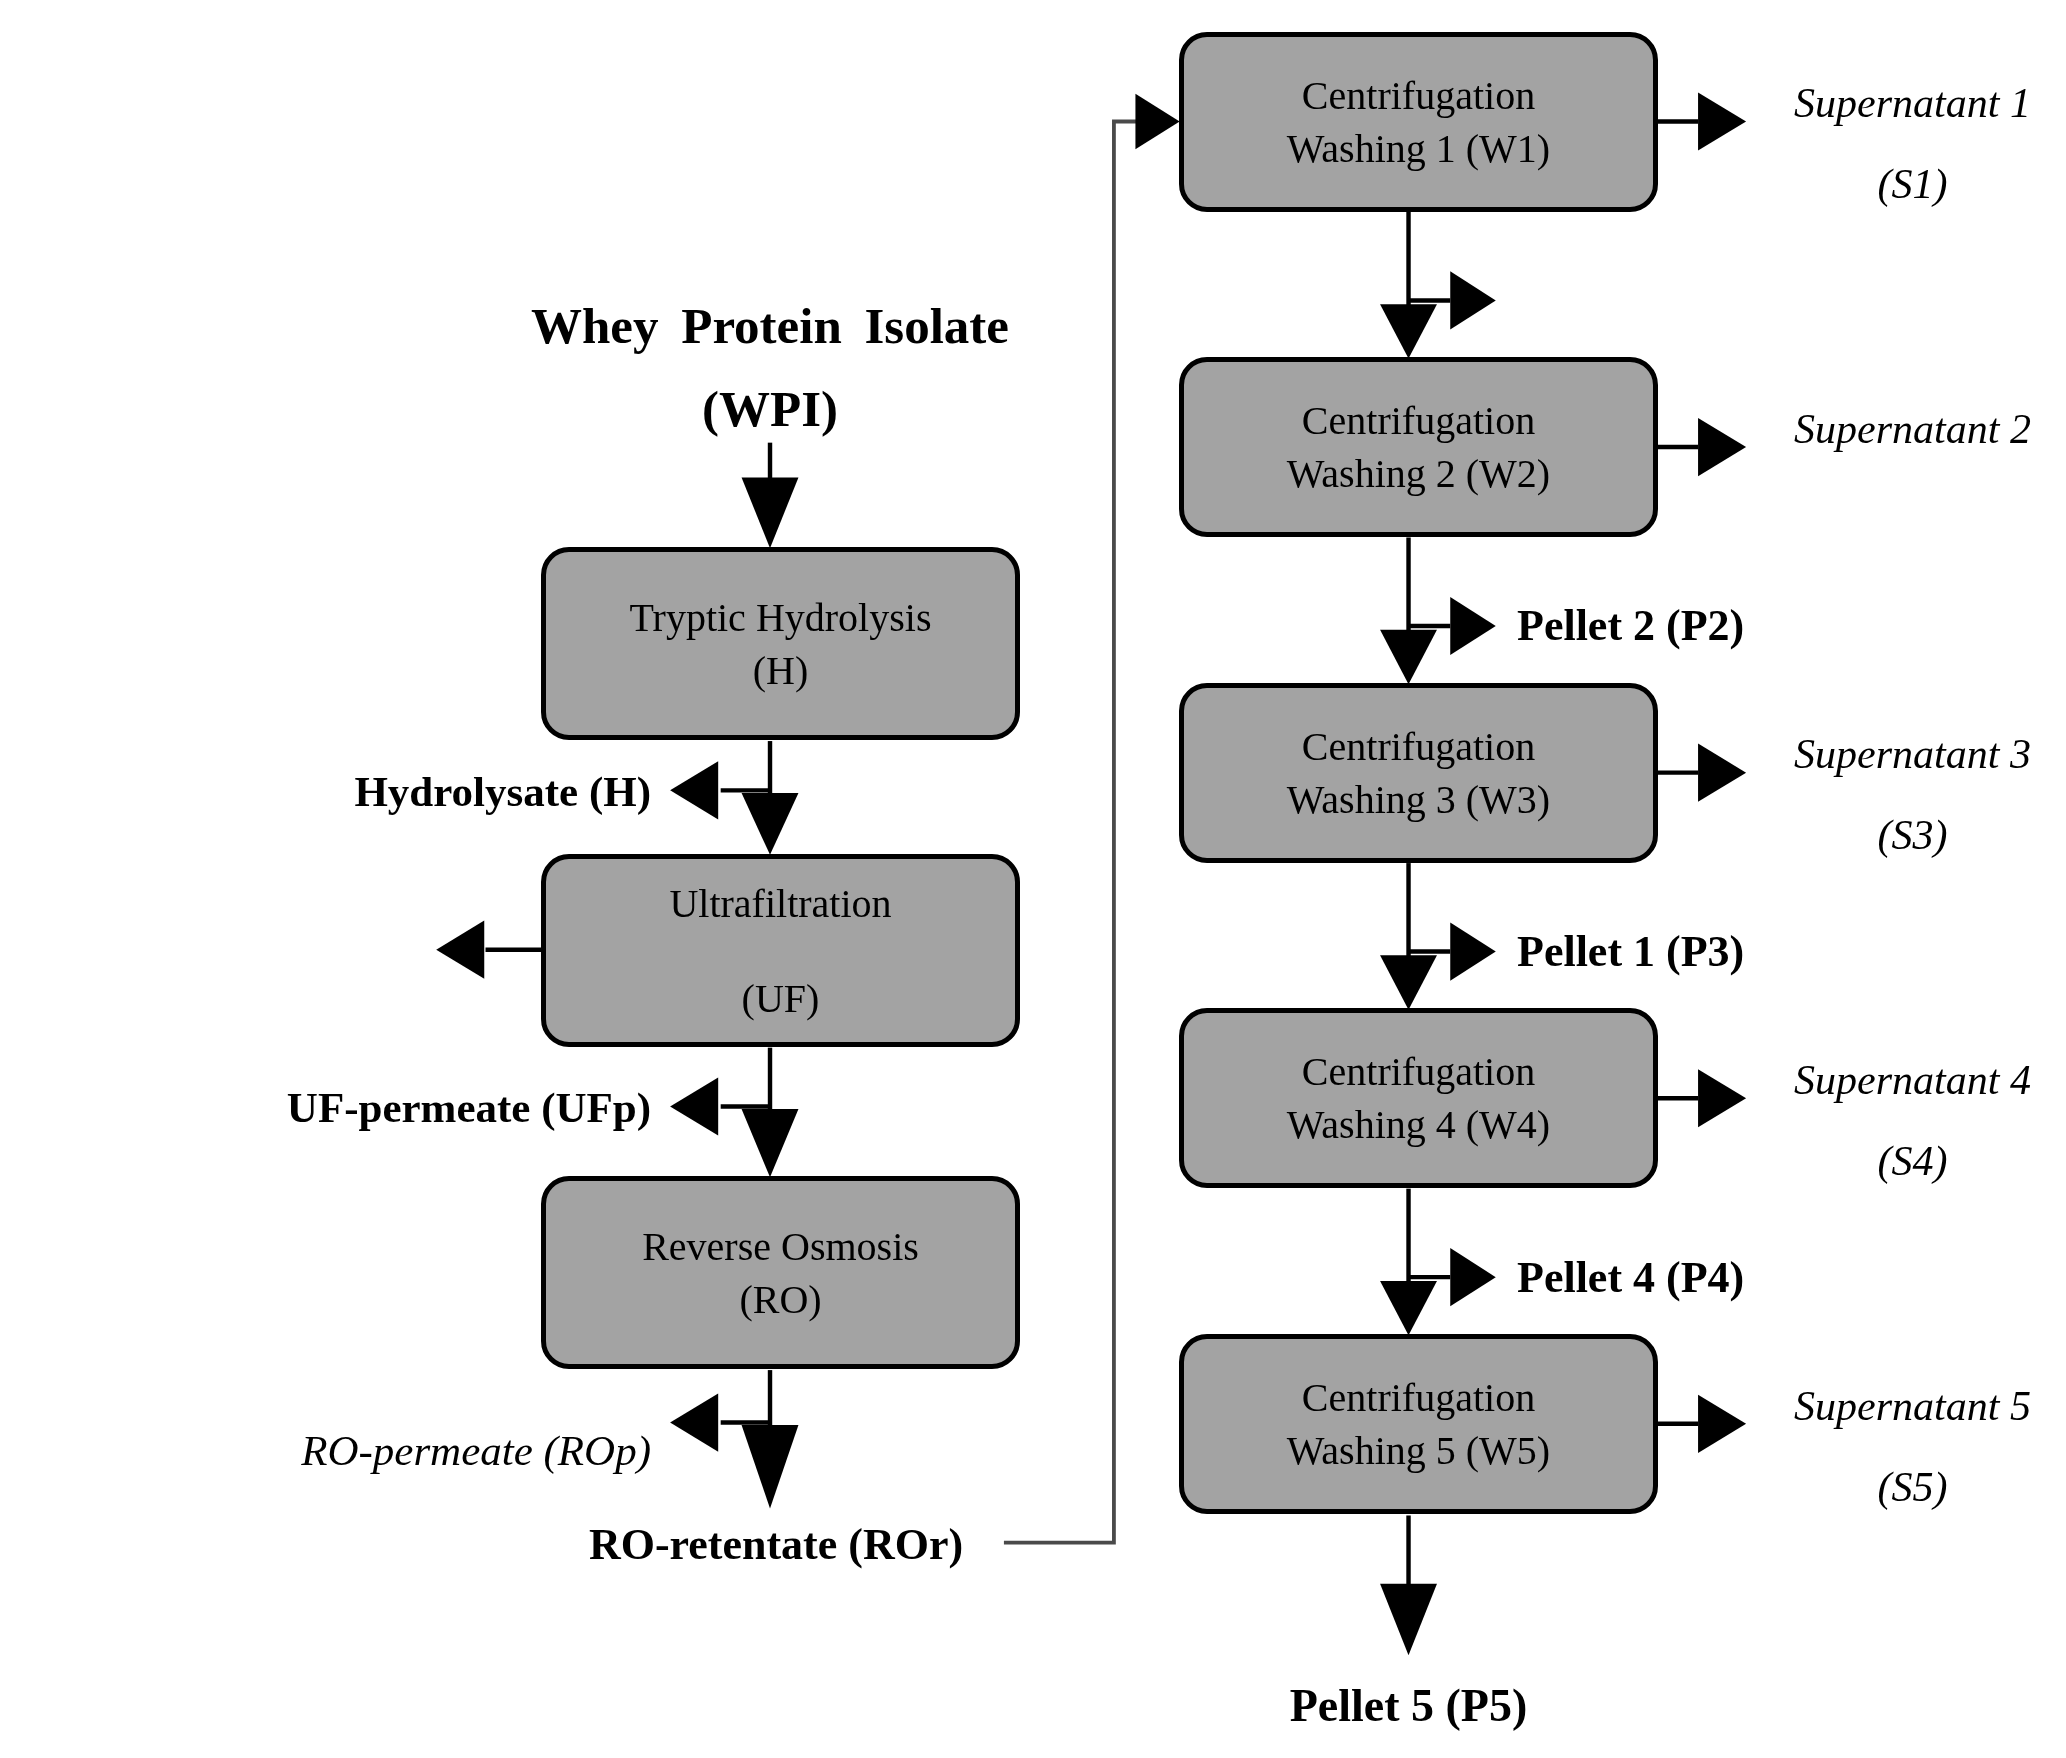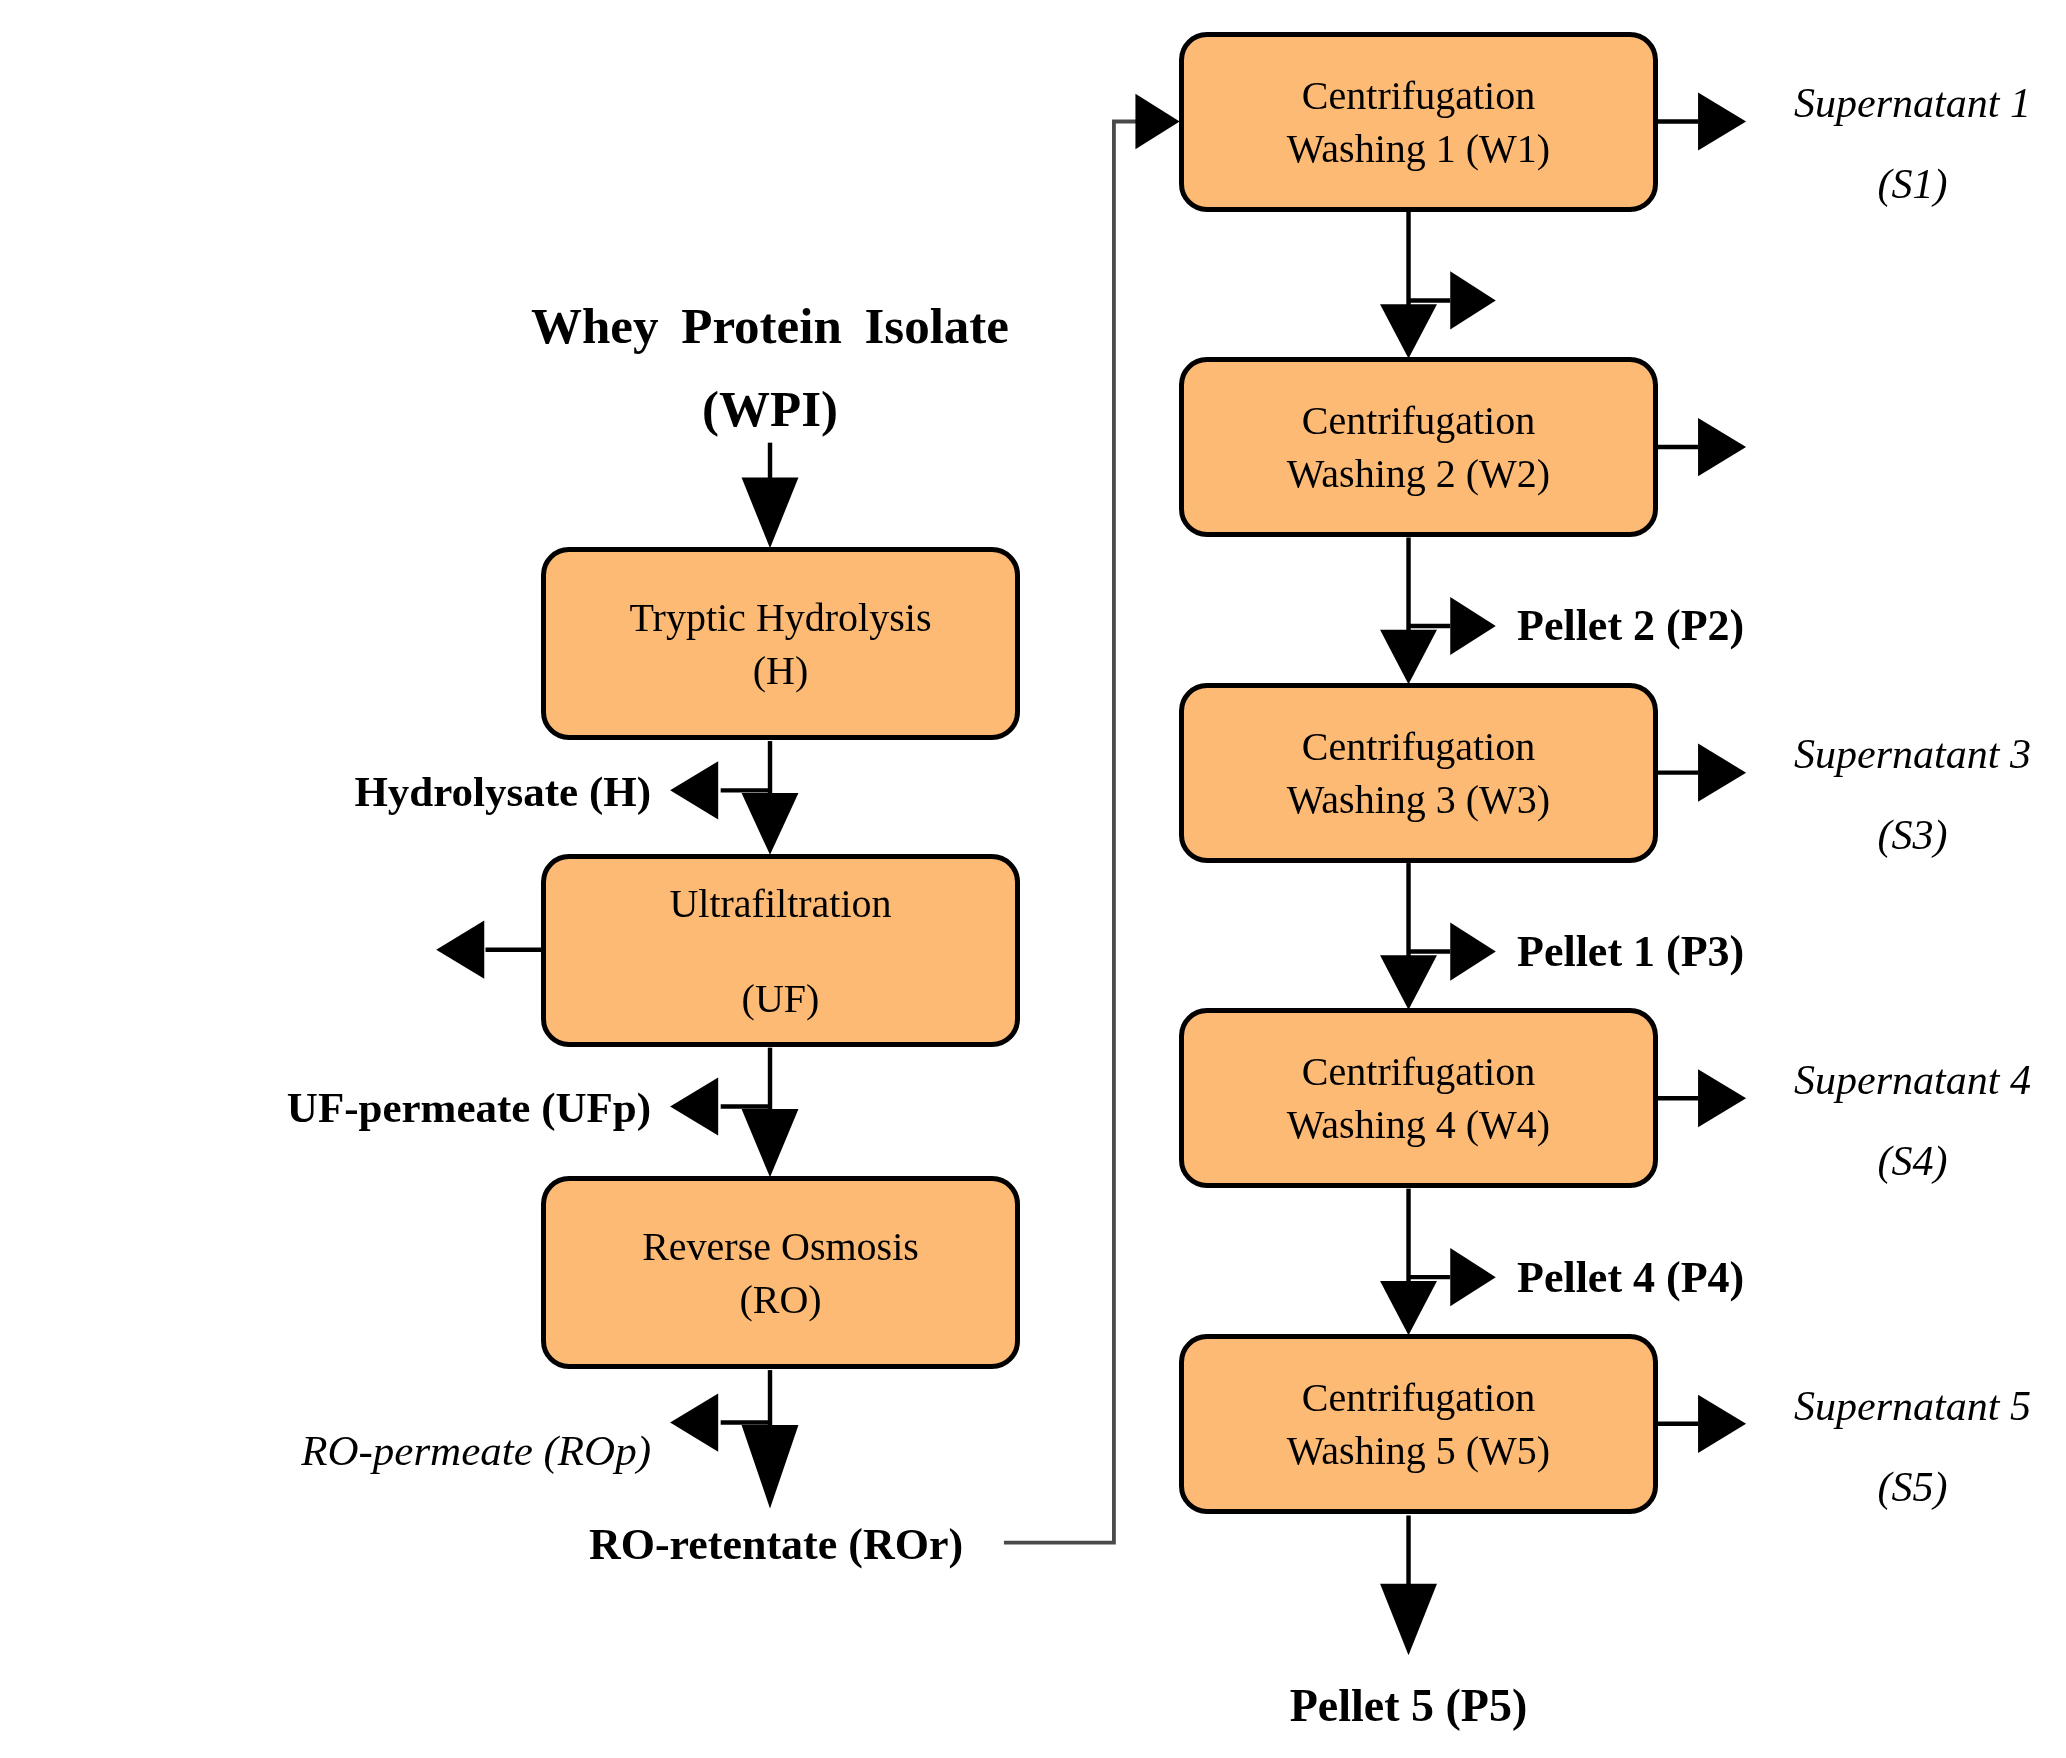--- a/index.html
+++ b/index.html
@@ -11,21 +11,21 @@
     color:#000;
     filter:blur(0.3px);
     overflow:hidden;
   }
   .wires{position:absolute;left:0;top:0;width:2066px;height:1759px;}
   .pbox{
     position:absolute;
     box-sizing:border-box;
     border:5.7px solid #000;
     border-radius:28px;
-    background:#fdba74;
+    background:#a3a3a3;
     display:flex;flex-direction:column;
     align-items:center;justify-content:center;
     text-align:center;
     font-size:40px;line-height:53px;
   }
   .lbox{left:541px;width:479px;height:193px;}
   .rbox{left:1179px;width:479px;height:180px;}
   .lbl{position:absolute;white-space:nowrap;}
   .b{font-weight:bold;}
   .i{font-style:italic;}
@@ -181,20 +181,21 @@
   <div class="pbox rbox" style="top:1334px;">
     <div>Centrifugation</div>
     <div>Washing 5 (W5)</div>
   </div>
 
   <div class="lbl suplab" style="top:63px;">
     <div>Supernatant 1</div>
     <div>(S1)</div>
   </div>
   <div class="lbl suplab" style="top:389px;">
+    <div>Supernatant 2</div>
   </div>
   <div class="lbl suplab" style="top:714px;">
     <div>Supernatant 3</div>
     <div>(S3)</div>
   </div>
   <div class="lbl suplab" style="top:1040px;">
     <div>Supernatant 4</div>
     <div>(S4)</div>
   </div>
   <div class="lbl suplab" style="top:1366px;">

